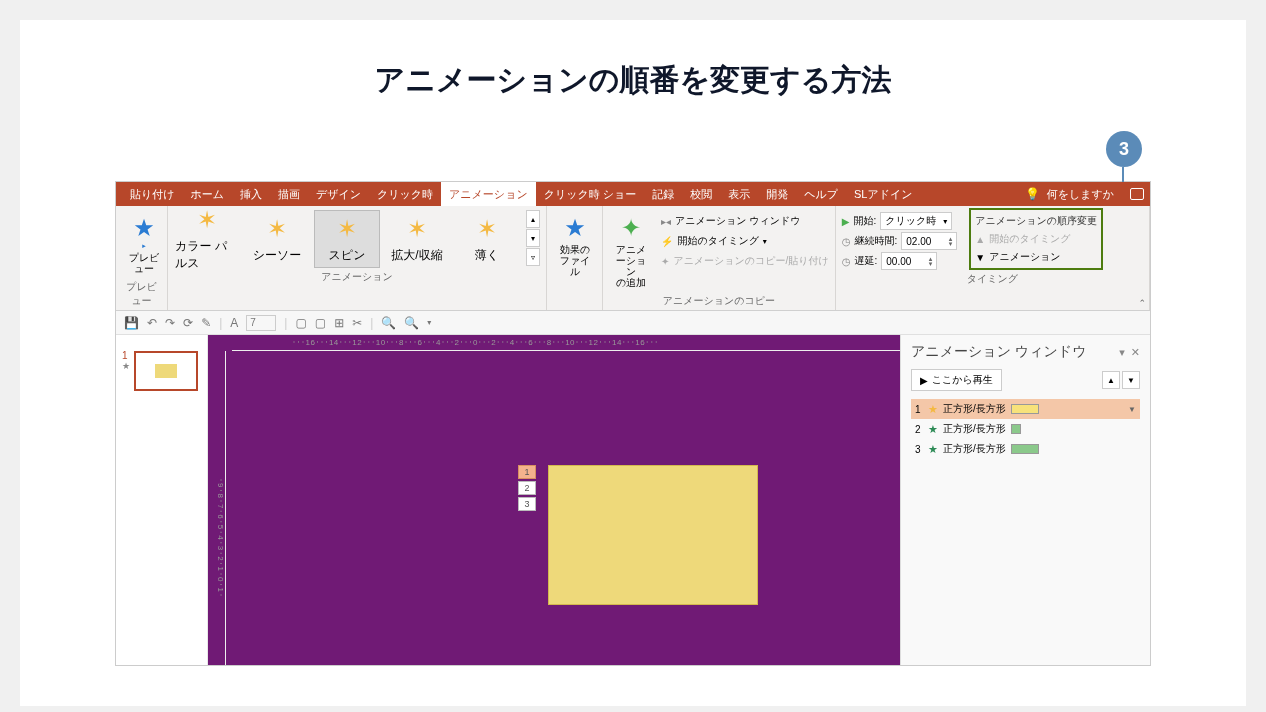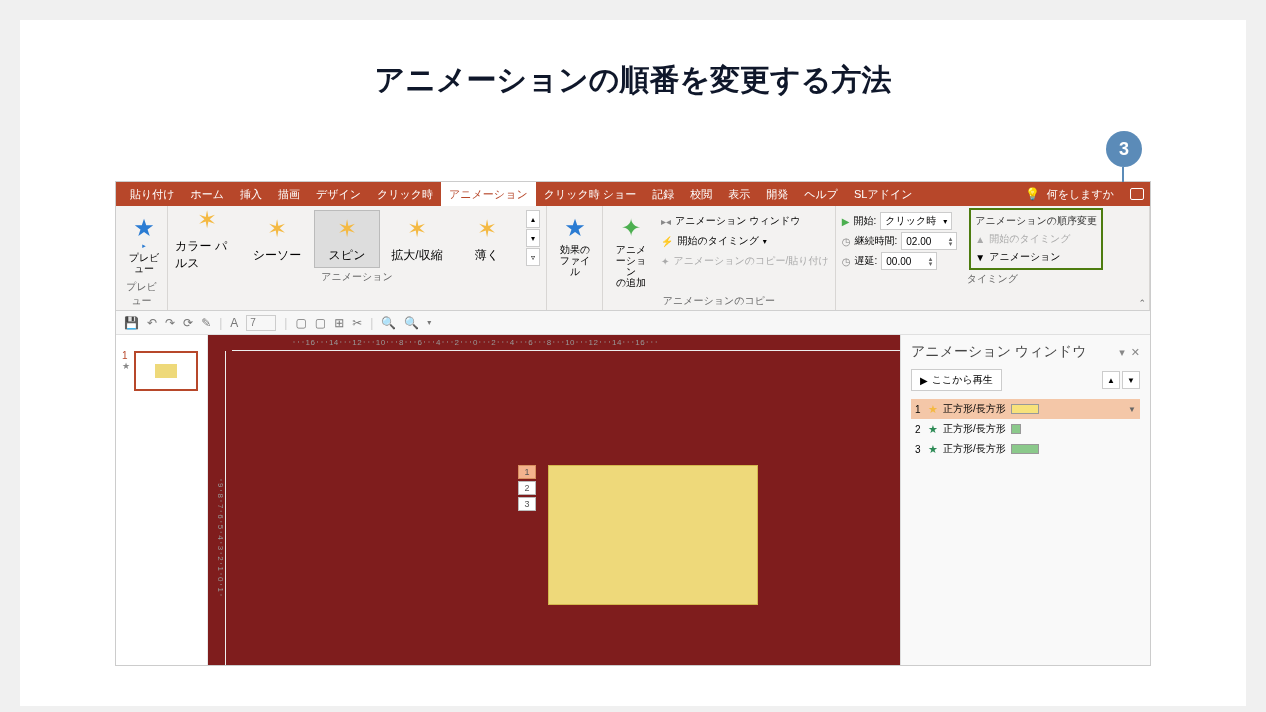--- a/index.html
+++ b/index.html
@@ -49,21 +49,21 @@
 
 
 .workspace { display: flex; height: 330px; background: #fff; }
 .thumbs { width: 92px; border-right: 1px solid #e8e8e8; padding: 16px 6px; }
 .thumb-row { display: flex; gap: 4px; }
 .thumb-num { font-size: 10px; color: #b7472a; line-height: 1; }
 .thumb-star { font-size: 9px; color: #888; }
 .thumb-slide { width: 64px; height: 40px; border: 2px solid #b7472a; background: #fff; display: flex; align-items: center; justify-content: center; }
 .thumb-rect { width: 22px; height: 14px; background: #eed97a; }
 
-.canvas { flex: 1; position: relative; background: #7f1d1d; }
+.canvas { flex: 1; position: relative; background: #701a75; }
 .ruler-h { position: absolute; top: 0; left: 24px; right: 0; height: 16px; border-bottom: 1px solid #eee; color: #999; font-size: 8px; display: flex; align-items: center; padding-left: 60px; letter-spacing: 0.5px; white-space: nowrap; overflow: hidden; }
 .ruler-v { position: absolute; top: 16px; left: 0; bottom: 0; width: 18px; border-right: 1px solid #eee; color: #999; font-size: 8px; writing-mode: vertical-rl; text-align: center; padding-top: 60px; letter-spacing: 1px; white-space: nowrap; overflow: hidden; }
 .shape-rect { position: absolute; top: 130px; left: 340px; width: 210px; height: 140px; background: #eed97a; border: 1px solid #d4b84e; }
 .tags { position: absolute; top: 130px; left: 310px; display: flex; flex-direction: column; gap: 2px; }
 .tag { width: 18px; height: 14px; border: 1px solid #bbb; background: #fff; font-size: 9px; display: flex; align-items: center; justify-content: center; color: #555; }
 .tag.sel { background: #f4b28d; border-color: #d89060; }
 
 .anim-pane { width: 250px; border-left: 1px solid #ddd; background: #f9f9f9; padding: 8px 10px; }
 .anim-pane-hdr { display: flex; align-items: center; justify-content: space-between; margin-bottom: 8px; }
 .anim-pane-title { font-size: 14px; color: #444; }

